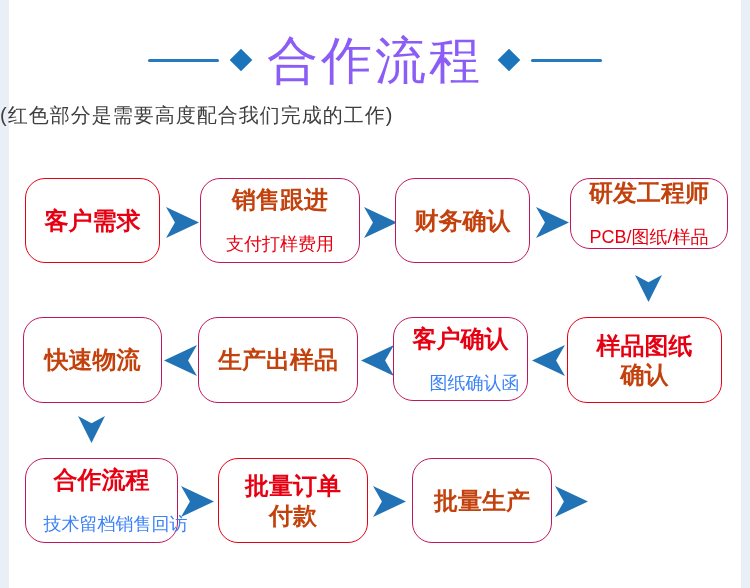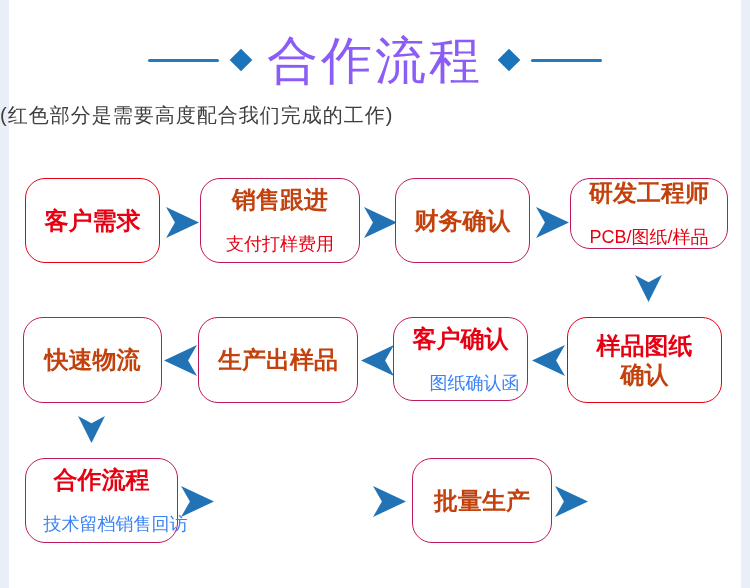--- a/index.html
+++ b/index.html
@@ -101,18 +101,22 @@
     <span class="bt red">样品图纸</span>
     <span class="bt2">确认</span>
   </div>
   <div class="arrow down" style="left:78px;top:416px"></div>
 
   <div class="box" style="left:25px;top:458px;width:153px;height:85px">
     <span class="bt red">合作流程</span>
     <span class="bs dark">技术留档销售回访</span>
   </div>
   <div class="arrow right" style="left:181px;top:486px"></div>
+  <div class="box redb" style="left:218px;top:458px;width:150px;height:85px">
+    <span class="bt red">批量订单</span>
+    <span class="bt2">付款</span>
+  </div>
   <div class="arrow right" style="left:373px;top:486px"></div>
   <div class="box" style="left:412px;top:458px;width:140px;height:85px">
     <span class="bt">批量生产</span>
   </div>
   <div class="arrow right" style="left:555px;top:486px"></div>
 </div>
 
 </body></html>

